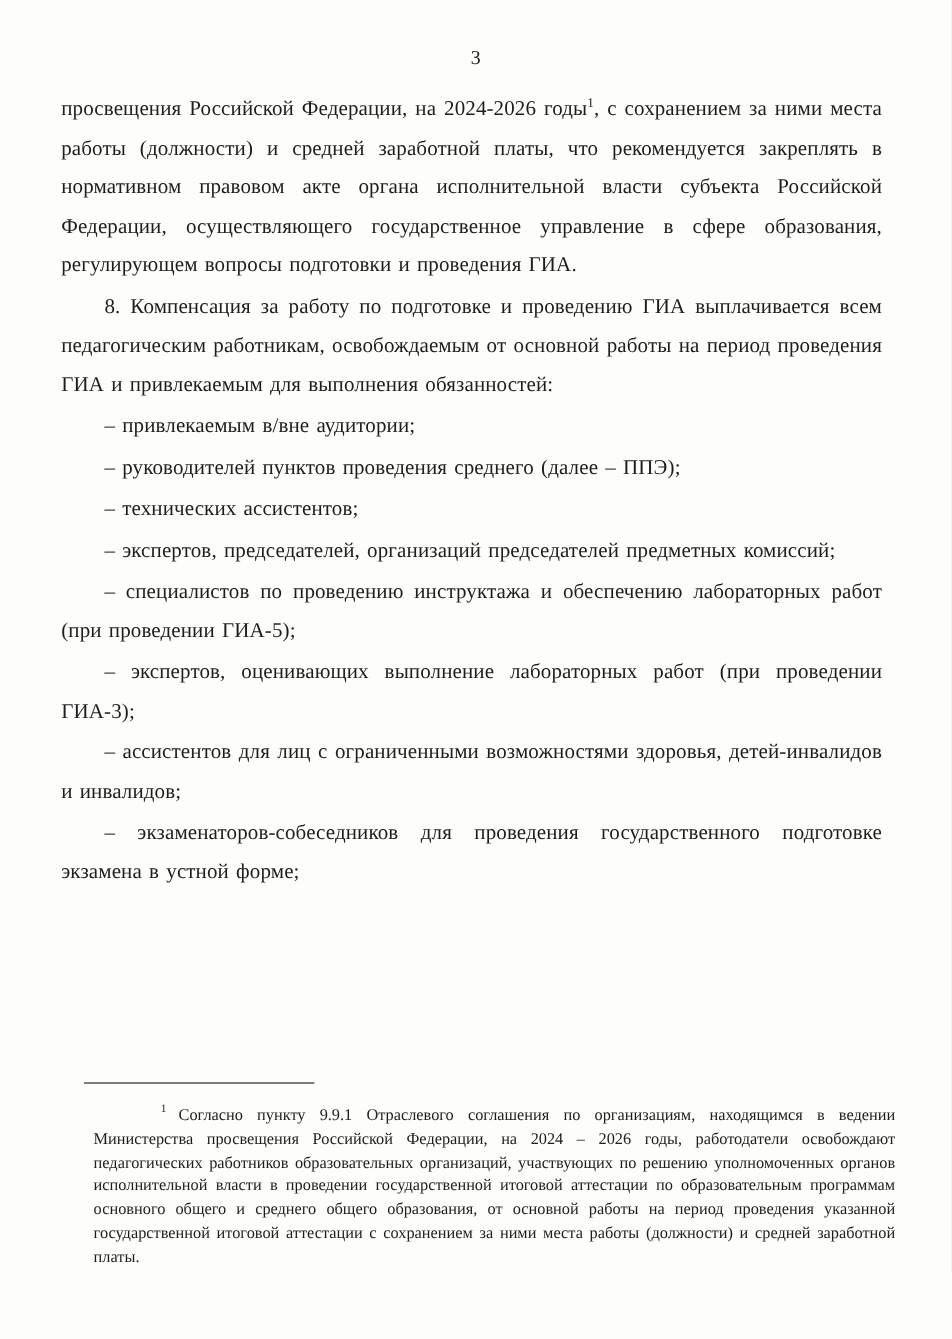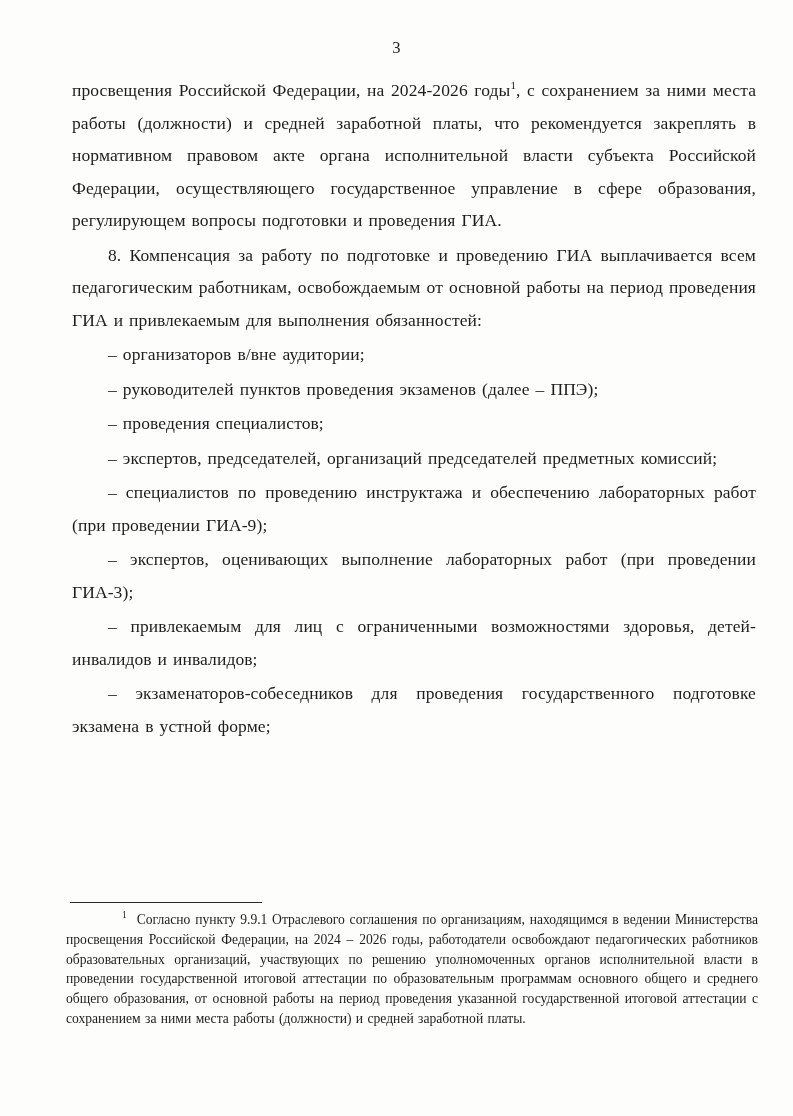--- a/index.html
+++ b/index.html
@@ -22,21 +22,21 @@
     top: 38px;
     left: 0;
     right: 0;
     text-align: center;
     font-size: 16.5px;
     letter-spacing: 0.3px;
   }
   .content {
     position: absolute;
     top: 74px;
-    left: 72px;
+    left: 51px;
     width: 684px;
     font-size: 17.5px;
     line-height: 32.5px;
     text-align: justify;
     word-spacing: 1.5px;
     letter-spacing: 0.1px;
   }
   .content p {
     margin: 0 0 2px 0;
     text-indent: 36px;
@@ -56,21 +56,21 @@
     width: 700px;
   }
   .footnote-rule {
     width: 192px;
     height: 0;
     margin: 0 0 7px 8px;
     border: none;
     border-top: 1.6px solid #2a2a2a;
   }
   .footnote-text {
-    margin: 4px;
+    margin: 16px;
     font-size: 13.6px;
     line-height: 19.8px;
     text-align: justify;
     text-indent: 56px;
     word-spacing: 1px;
   }
   .footnote-text .footnote-ref-sup {
     font-size: 9.5px;
     margin-right: 10px;
   }
@@ -81,27 +81,27 @@
 <div class="page">
 
   <div class="page-number">3</div>
 
   <div class="content">
 
     <p class="continuation"><span>просвещения Российской Федерации, на 2024-2026 годы</span><sup class="footnote-ref-sup">1</sup><span>, с сохранением за ними места работы (должности) и средней заработной платы, что рекомендуется закреплять в нормативном правовом акте органа исполнительной власти субъекта Российской Федерации, осуществляющего государственное управление в сфере образования, регулирующем вопросы подготовки и проведения ГИА.</span></p>
 
     <p>8. Компенсация за работу по подготовке и проведению ГИА выплачивается всем педагогическим работникам, освобождаемым от основной работы на период проведения ГИА и привлекаемым для выполнения обязанностей:</p>
 
-    <p>– организаторов в/вне аудитории;</p>
-    <p>– руководителей пунктов проведения экзаменов (далее – ППЭ);</p>
-    <p>– проведения специалистов;</p>
+    <p>– привлекаемым в/вне аудитории;</p>
+    <p>– руководителей пунктов проведения среднего (далее – ППЭ);</p>
+    <p>– технических ассистентов;</p>
     <p>– экспертов, председателей, организаций председателей предметных комиссий;</p>
-    <p>– специалистов по проведению инструктажа и обеспечению лабораторных работ (при проведении ГИА-9);</p>
+    <p>– специалистов по проведению инструктажа и обеспечению лабораторных работ (при проведении ГИА-5);</p>
     <p>– экспертов, оценивающих выполнение лабораторных работ (при проведении ГИА-3);</p>
-    <p>– привлекаемым для лиц с ограниченными возможностями здоровья, детей-инвалидов и инвалидов;</p>
+    <p>– ассистентов для лиц с ограниченными возможностями здоровья, детей-инвалидов и инвалидов;</p>
     <p>– экзаменаторов-собеседников для проведения государственного подготовке экзамена в устной форме;</p>
 
   </div>
 
   <div class="footnote">
     <hr class="footnote-rule">
     <p class="footnote-text"><sup class="footnote-ref-sup">1</sup><span>Согласно пункту 9.9.1 Отраслевого соглашения по организациям, находящимся в ведении Министерства просвещения Российской Федерации, на 2024 – 2026 годы, работодатели освобождают педагогических работников образовательных организаций, участвующих по решению уполномоченных органов исполнительной власти в проведении государственной итоговой аттестации по образовательным программам основного общего и среднего общего образования, от основной работы на период проведения указанной государственной итоговой аттестации с сохранением за ними места работы (должности) и средней заработной платы.</span></p>
   </div>
 
 </div>

